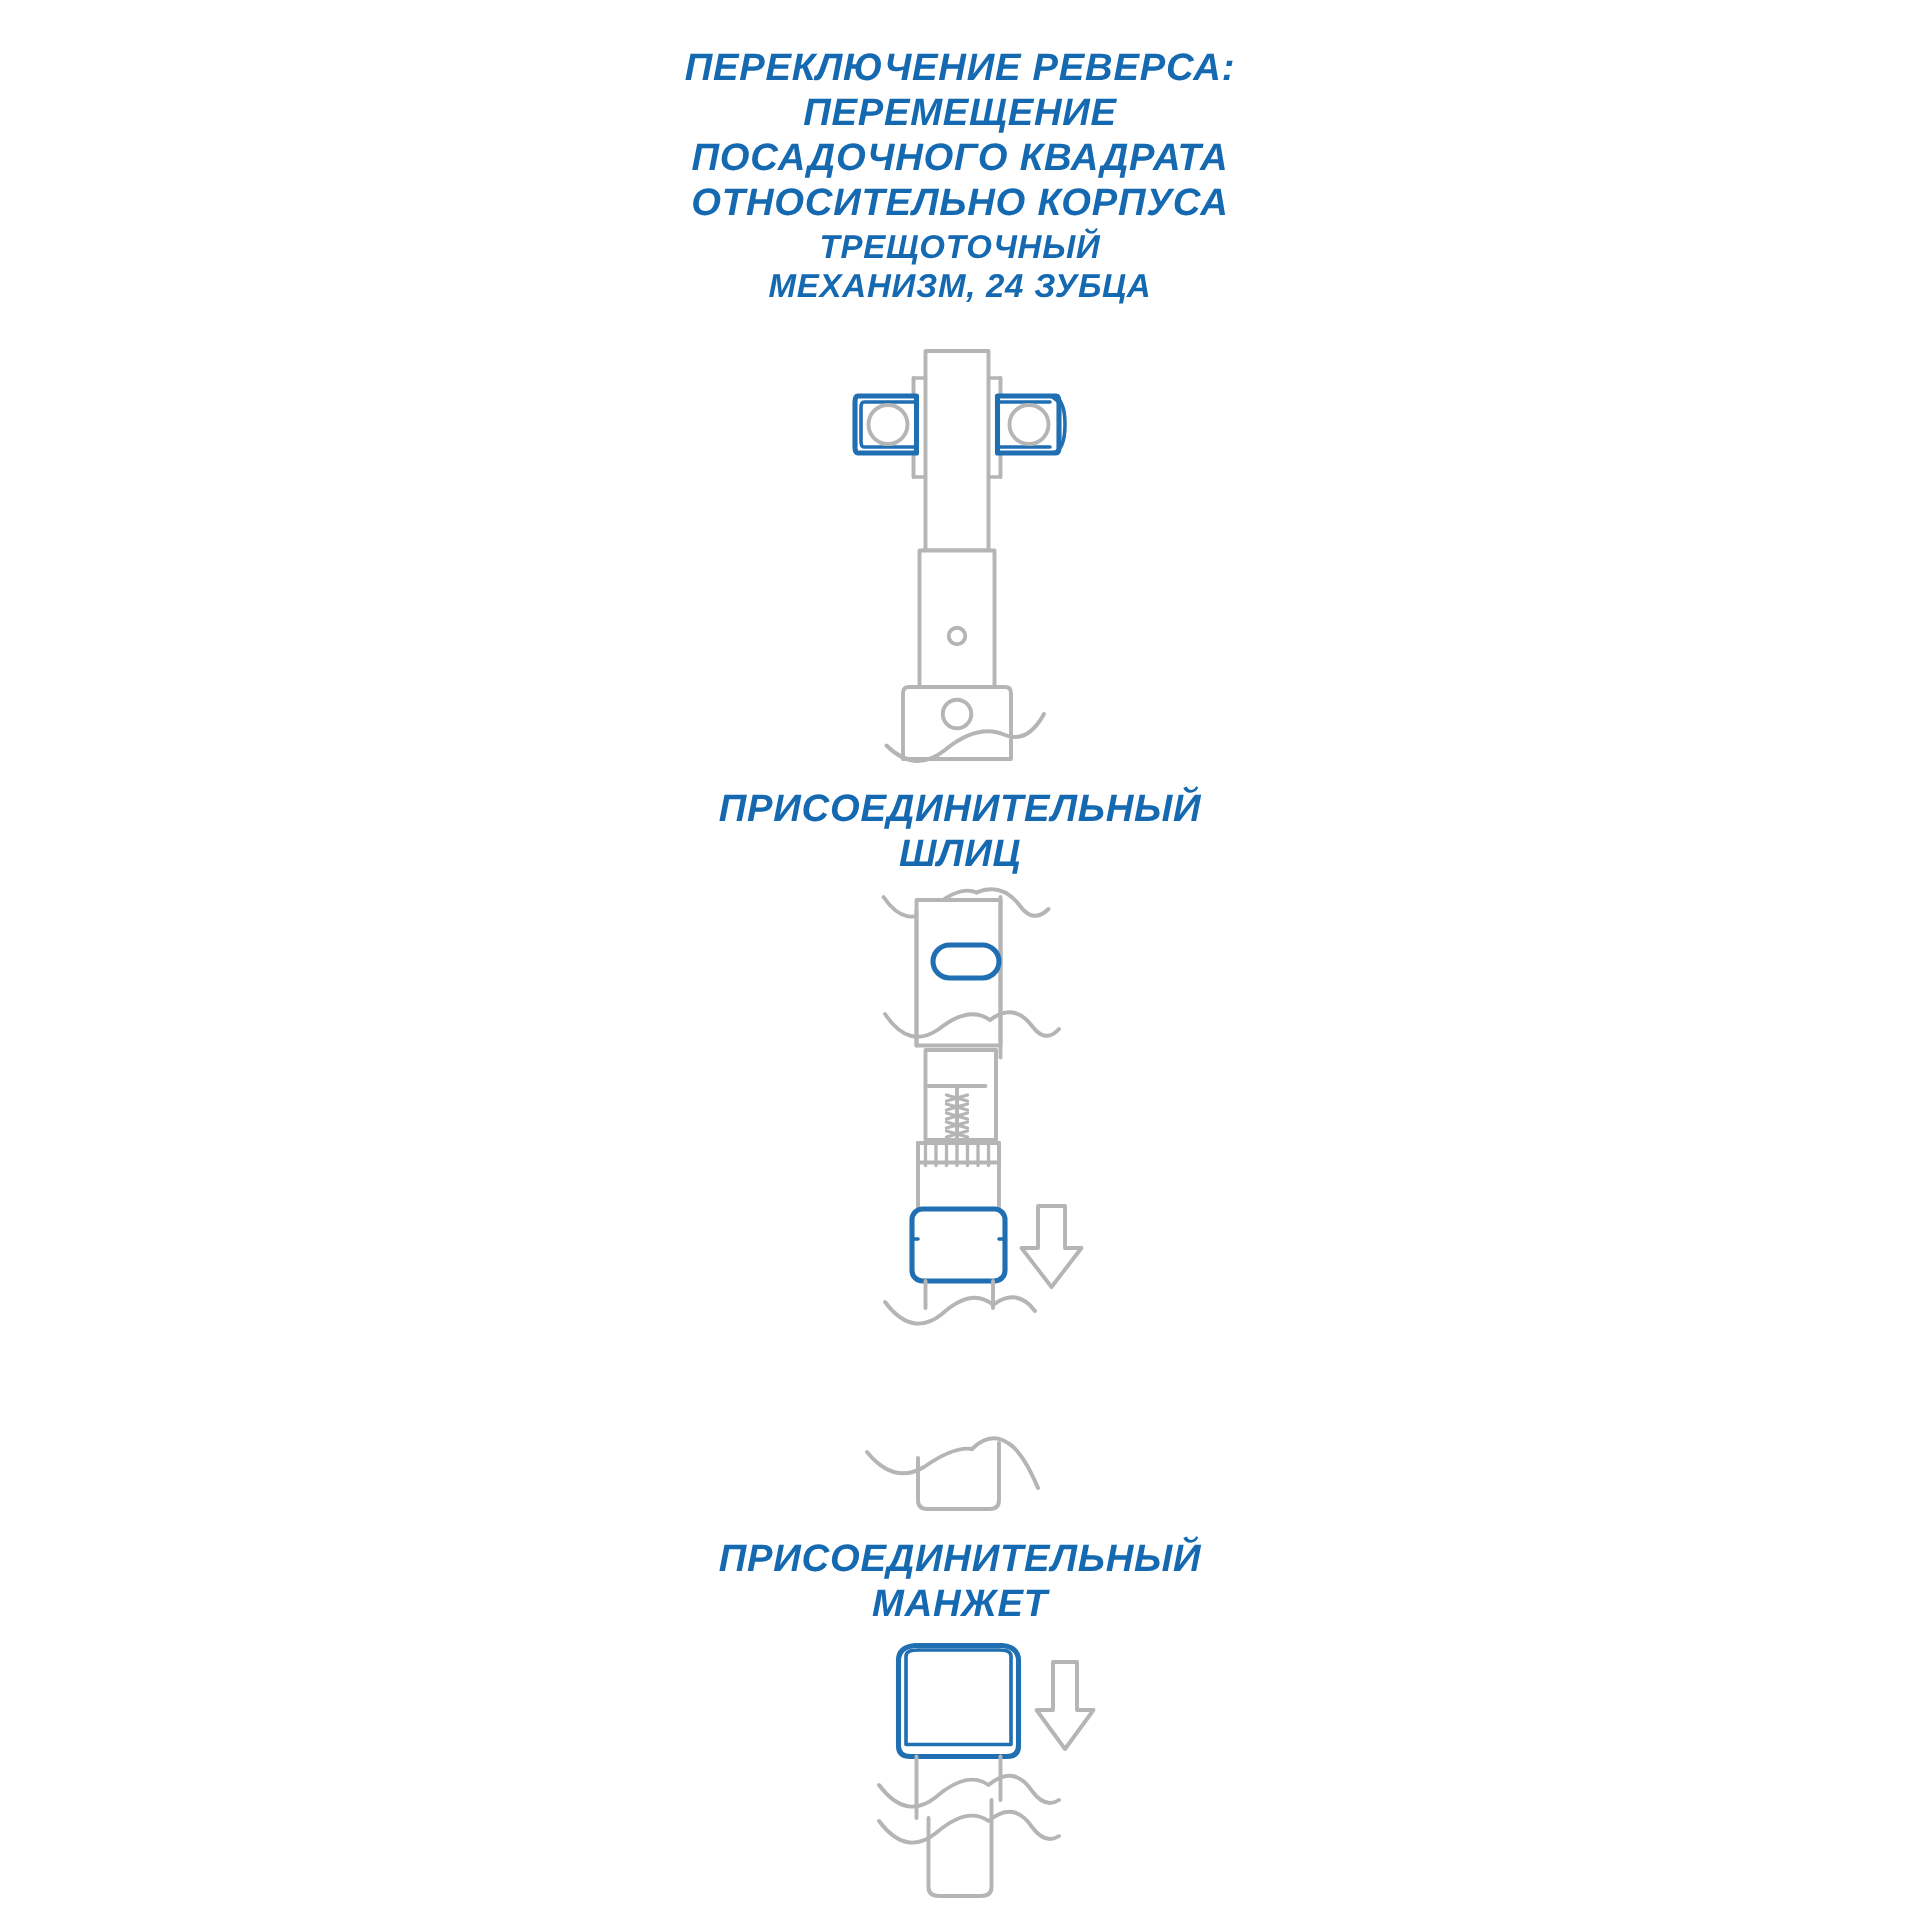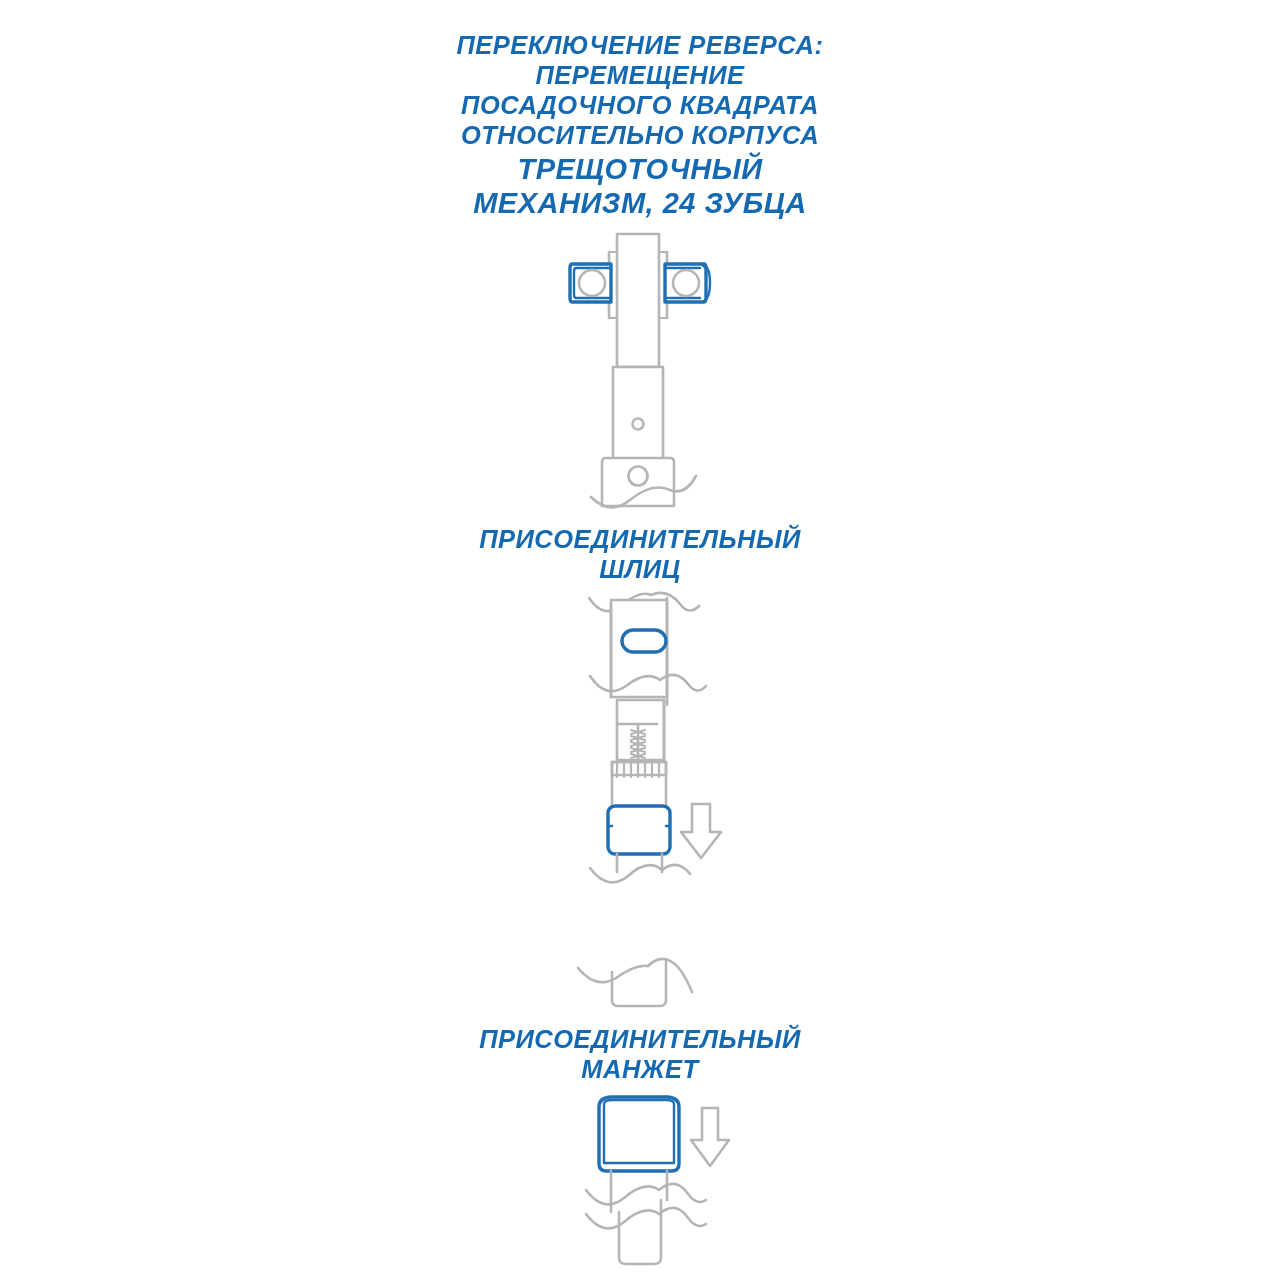--- a/index.html
+++ b/index.html
@@ -27,21 +27,21 @@
     text-align: center;
     font-weight: bold;
     font-style: italic;
     color: #1569b0;
     letter-spacing: 0.5px;
     line-height: 1.18;
     white-space: pre-line;
     user-select: none;
   }
   #cap-title     { top: 30px;   font-size: 25.5px; }
-  #cap-ratchet   { top: 152px;  font-size: 29px; }
+  #cap-ratchet   { top: 152px;  font-size: 22px; }
   #cap-spline    { top: 524px;  font-size: 25.5px; }
   #cap-lock      { top: 894px;  font-size: 25.5px; }
   #cap-cuff      { top: 1024px; font-size: 25.5px; }
 
   svg.art { position: absolute; left: 0; top: 0; overflow: visible; }
   .gl  { fill: none; stroke: #b5b5b5; stroke-width: 2.6; stroke-linecap: round; stroke-linejoin: round; }
   .glt { fill: none; stroke: #b5b5b5; stroke-width: 2.2; stroke-linecap: round; stroke-linejoin: round; }
   .glf { fill: #ffffff; stroke: #b5b5b5; stroke-width: 2.6; stroke-linejoin: round; }
   .bl  { fill: none; stroke: #1f6fb2; stroke-width: 3.4; stroke-linecap: round; stroke-linejoin: round; }
   .blf { fill: #ffffff; stroke: #1f6fb2; stroke-width: 3.4; stroke-linejoin: round; }

